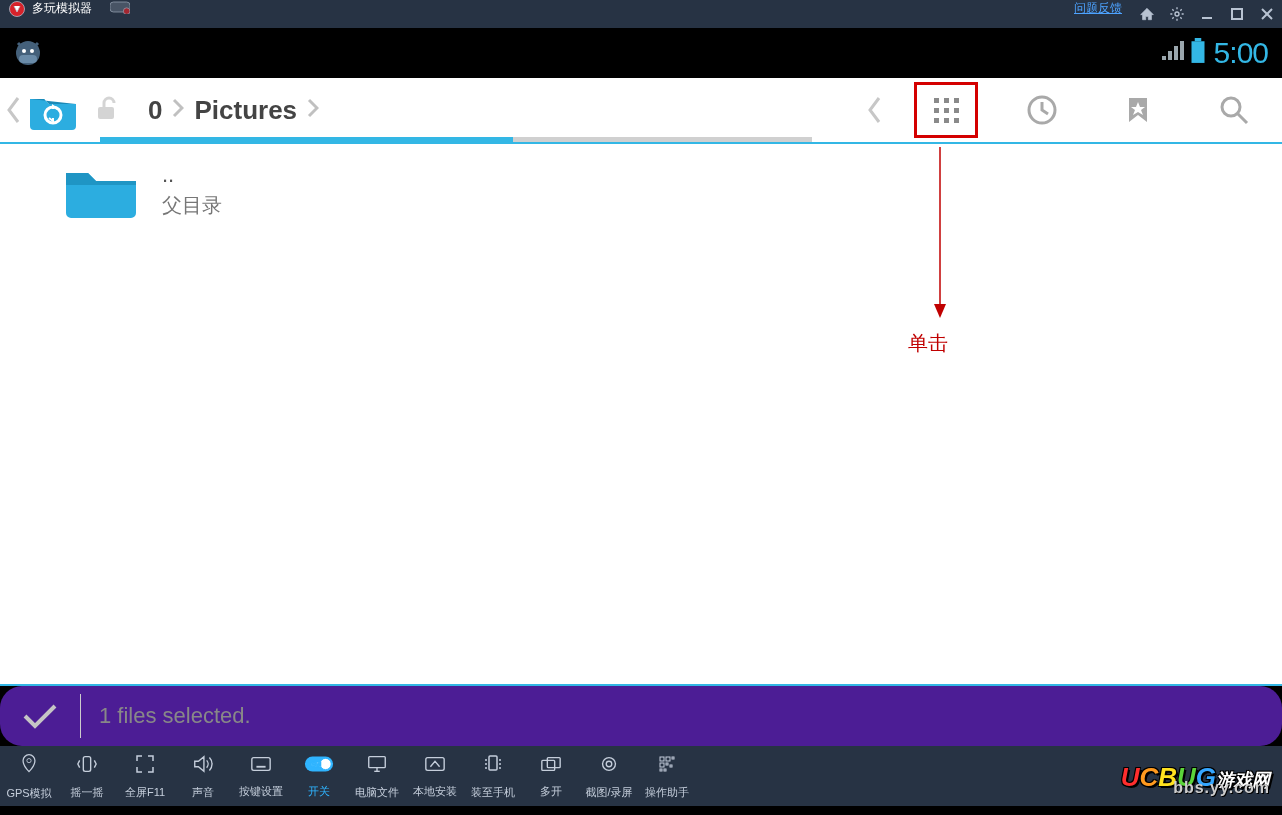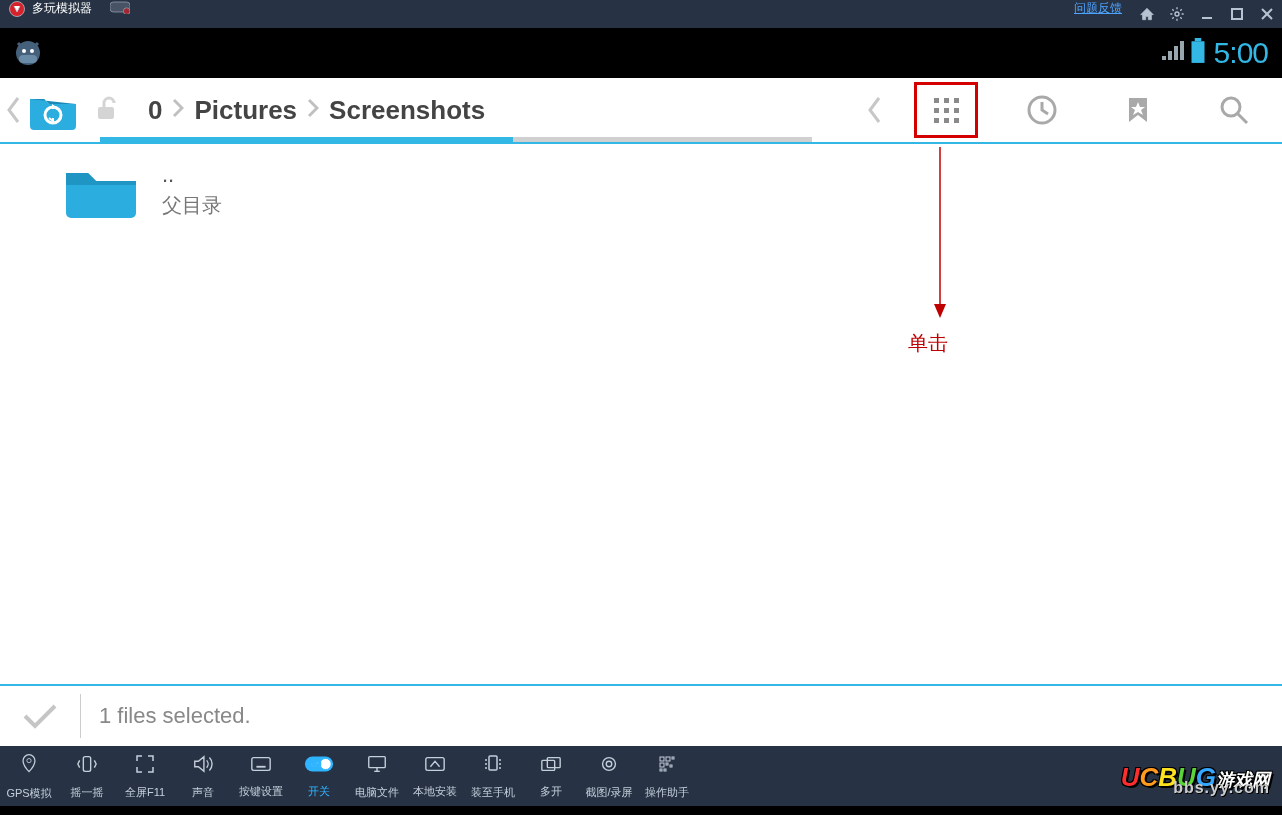--- a/index.html
+++ b/index.html
@@ -46,21 +46,21 @@
   .filerow .foldericon { width:78px; height:56px; margin-right:22px; }
   .filerow .labels .name { font-size:22px; color:#555; }
   .filerow .labels .sub { font-size:20px; color:#777; margin-top:4px; }
 
   
   .arrow-wrap { position:absolute; left:930px; top:0; width:20px; height:180px; pointer-events:none; }
   .arrow-label { position:absolute; left:908px; top:186px; color:#c00000; font-size:20px; pointer-events:none; }
 
   
   .sel-divider { height:2px; background:#33b7e5; }
-  .selbar { height:60px; background:#ffffff; display:flex; align-items:center; }
+  .selbar { height:60px; background:#4c1d95; display:flex; align-items:center;border-radius:22px; }
   .selbar .check { width:80px; display:flex; align-items:center; justify-content:center; }
   .selbar .vline { width:1px; height:44px; background:#ccc; }
   .selbar .seltext { font-size:22px; color:#888; margin-left:18px; }
 
   
   .bottombar { height:60px; background:#273344; display:flex; align-items:flex-end; color:#c5cedb; font-size:11px; }
   .bottombar .bitem { width:58px; height:58px; display:flex; flex-direction:column; align-items:center; justify-content:center; gap:11px; cursor:pointer; }
   .bottombar .bitem.active { color:#2fb4ff; }
   .bottombar .bitem svg { stroke:#c5cedb; fill:none; }
   .bottombar .bitem.active svg { stroke:#2fb4ff; fill:#2fb4ff; }
@@ -169,21 +169,20 @@
     <svg width="12" height="20" viewBox="0 0 12 20">
         <path d="M2 2l8 8-8 8" stroke="#c0c0c0" stroke-width="3" fill="none"></path>
       </svg>
   </span>
   <span class="crumb strong">Pictures</span>
   <span class="crumb-sep">
     <svg width="12" height="20" viewBox="0 0 12 20">
         <path d="M2 2l8 8-8 8" stroke="#c0c0c0" stroke-width="3" fill="none"></path>
       </svg>
   </span>
-  <span class="crumb strong">Screenshots</span>
 
   <div class="right-tools">
     <span class="back-right">
       <svg width="16" height="30" viewBox="0 0 16 30">
           <path d="M13 3L4 15l9 12" stroke="#c7c7c7" stroke-width="3" fill="none"></path>
         </svg>
     </span>
     <span class="tool highlight">
       <svg width="30" height="30" viewBox="0 0 30 30">
         <rect x="3" y="3" width="5" height="5" fill="#8a8a8a"></rect>

